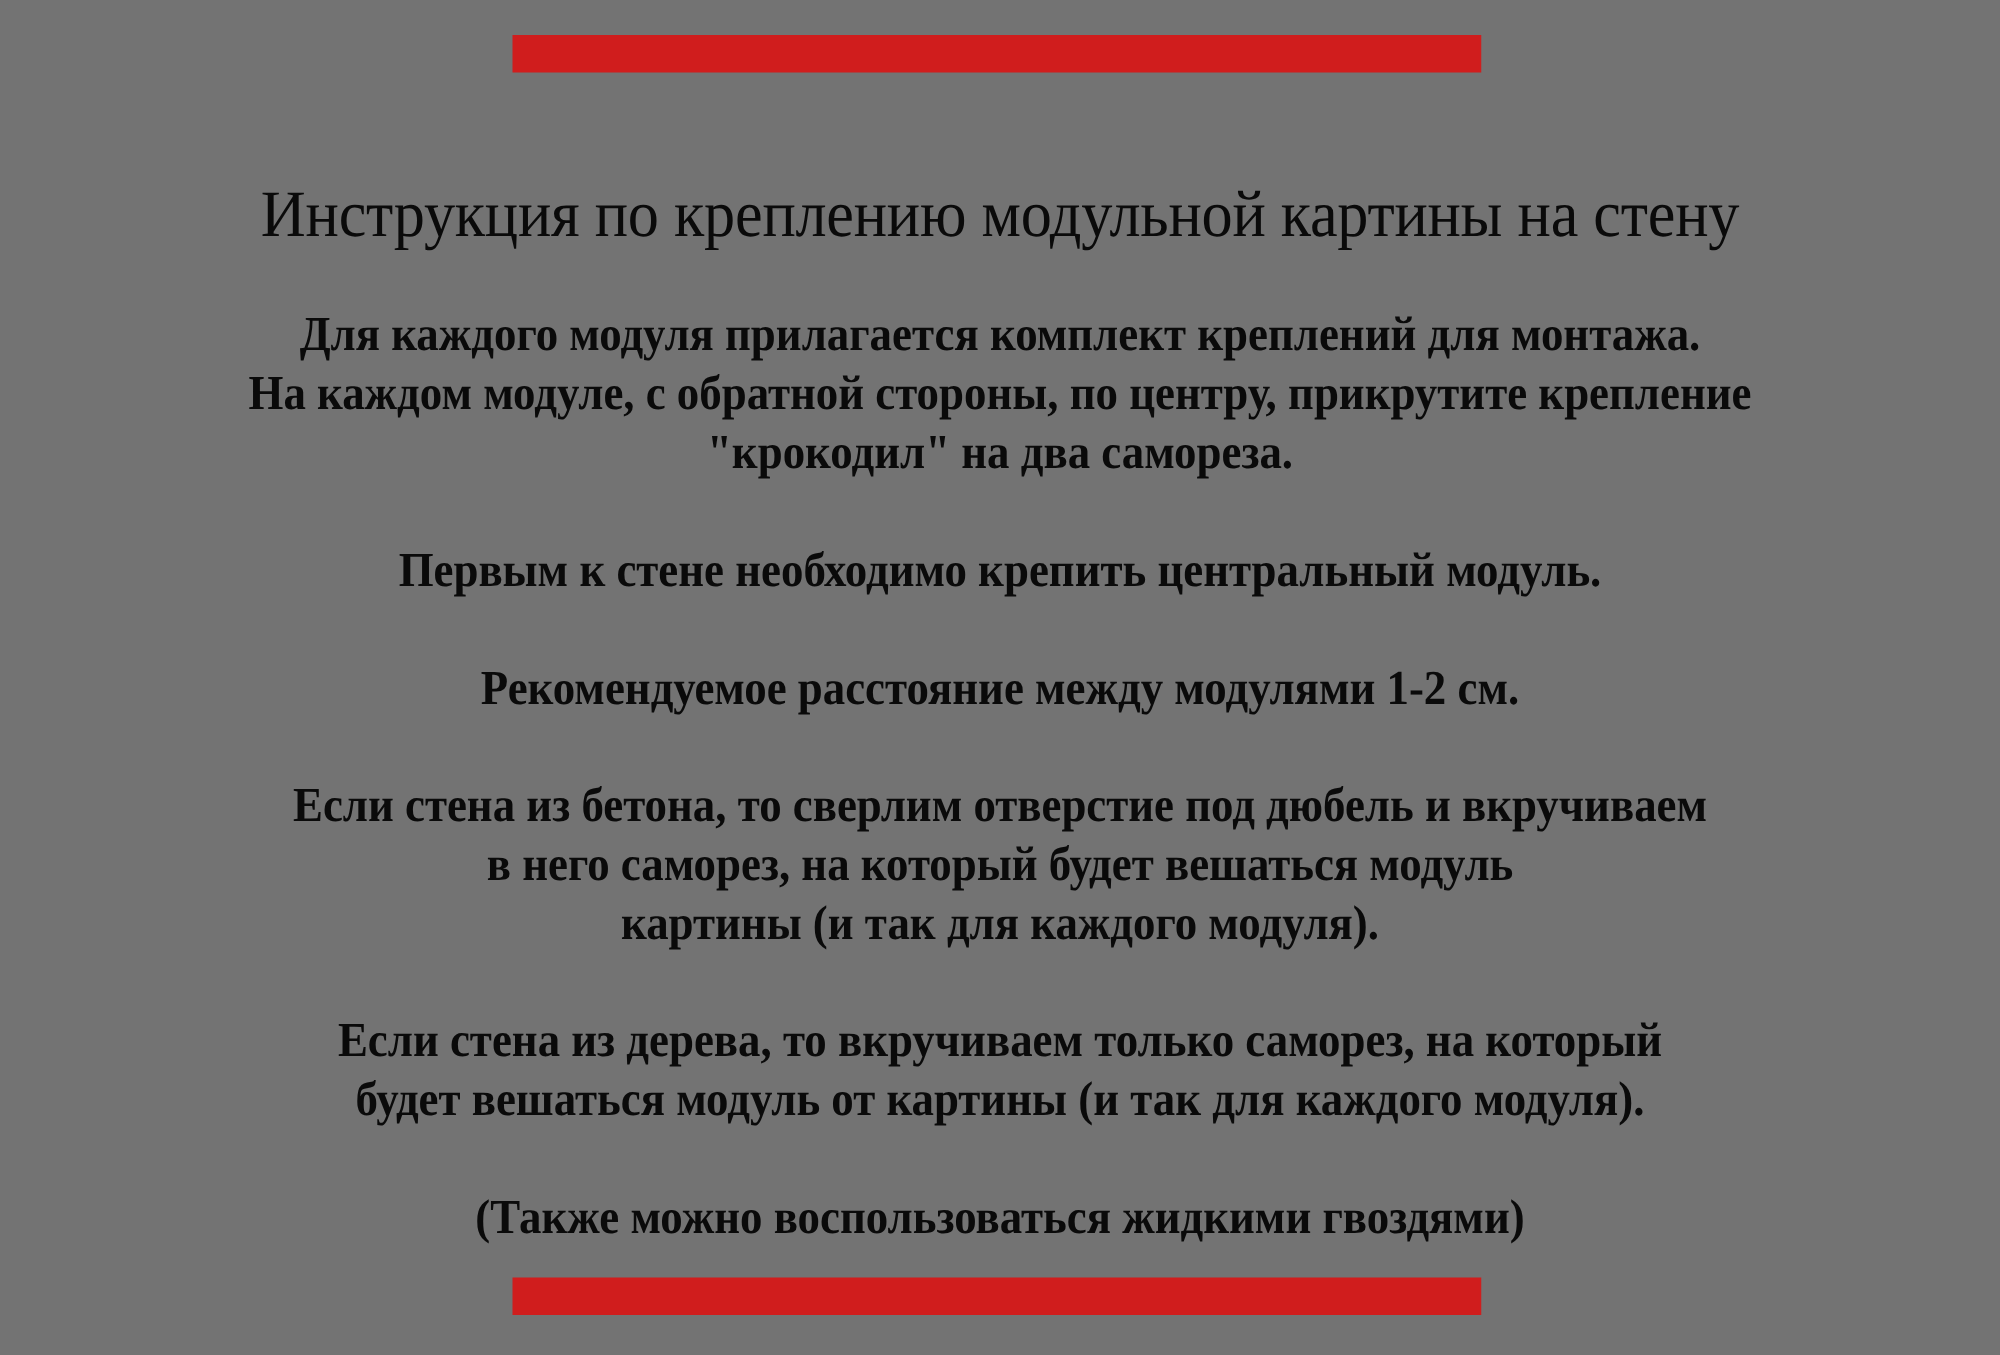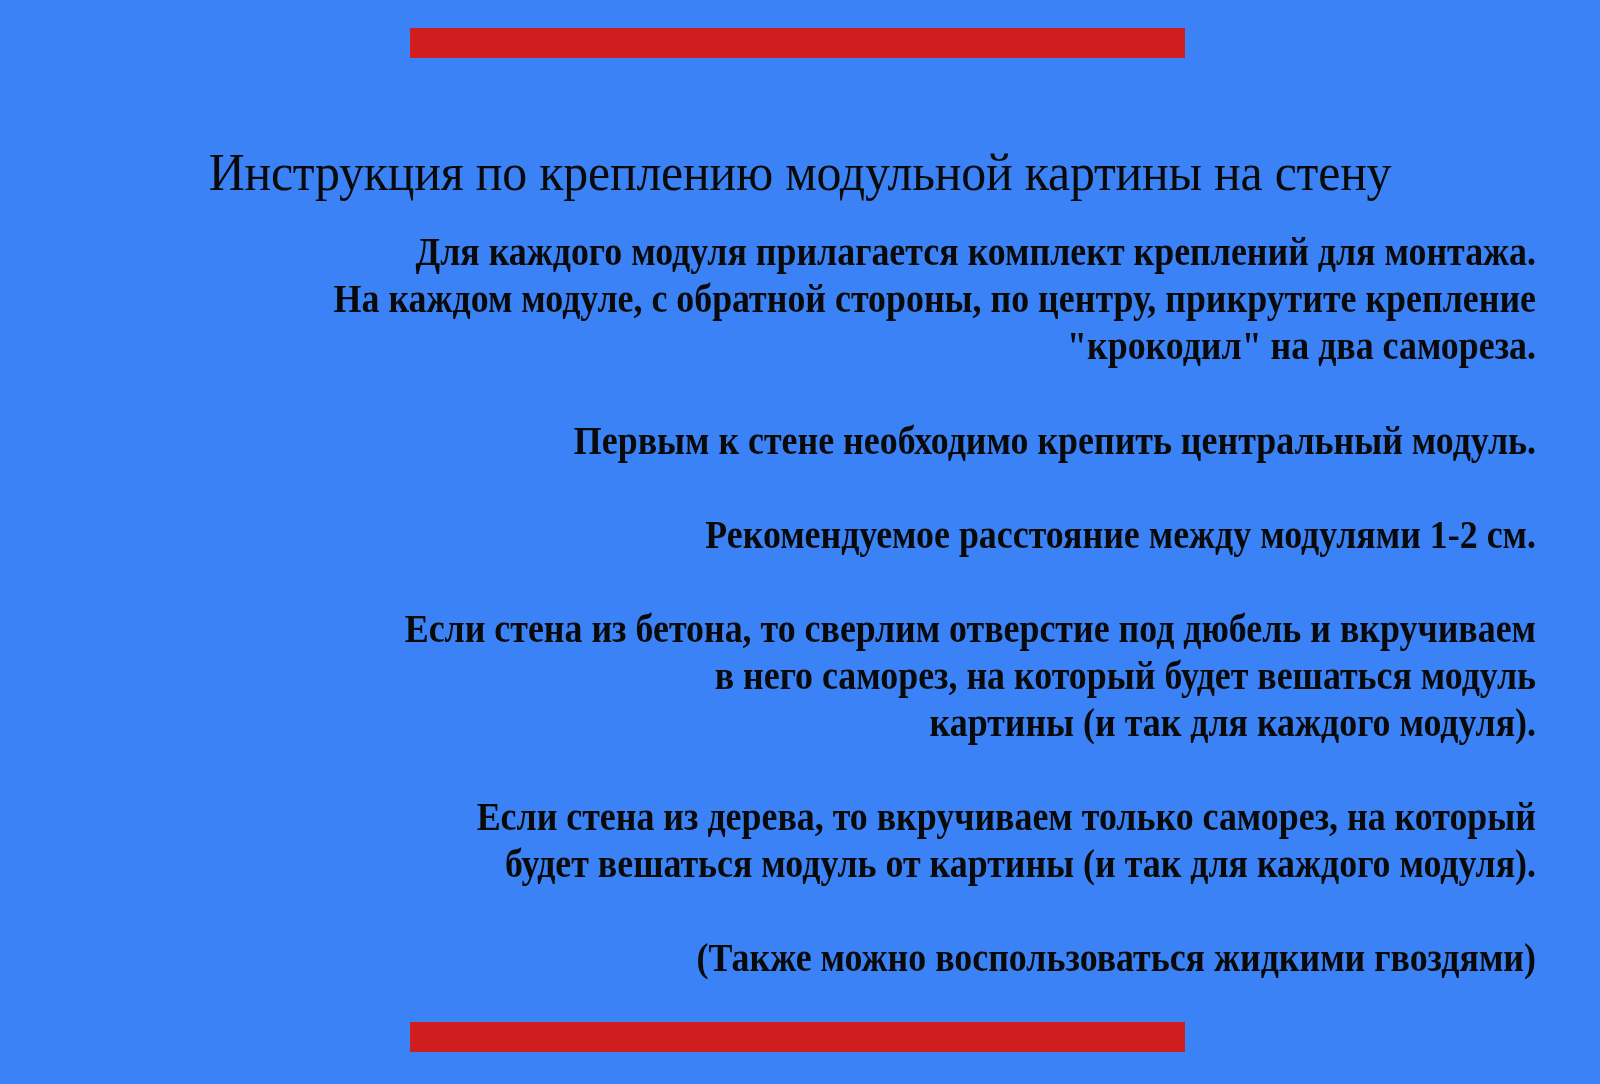--- a/index.html
+++ b/index.html
@@ -53,22 +53,22 @@
     transform-origin: center top;
     white-space: nowrap;
     color: #0a0a0a;
   }
 
   
   .body {
     position: absolute;
     left: 0;
     right: 0;
-    top: 228px;
-    text-align: right;
+    top: 244px;
+    text-align: center;
     font-family: "Liberation Serif", "DejaVu Serif", serif;
     font-weight: 700;
     font-size: 39px;
     line-height: 47px;
     color: #0a0a0a;
   }
 
   .para {
     margin: 0;
     padding: 0;
@@ -81,21 +81,21 @@
   }
 
   .gap-lg { height: 48px; }
   .gap-md { height: 47px; }
 
   .spacer { display: block; }
 </style>
 </head>
 <body>
 
-<div class="slide" style="background: #3b82f6;">
+<div class="slide" style="background: #737373;">
 
   <div class="rule rule--top" style="background: rgb(208, 29, 29);"></div>
 
   <h1 class="title">Инструкция по креплению модульной картины на стену</h1>
 
   <div class="body">
 
     <p class="para">
       <span class="line">Для каждого модуля прилагается комплект креплений для монтажа.</span>
       <span class="line">На каждом модуле, с обратной стороны, по центру, прикрутите крепление</span>

